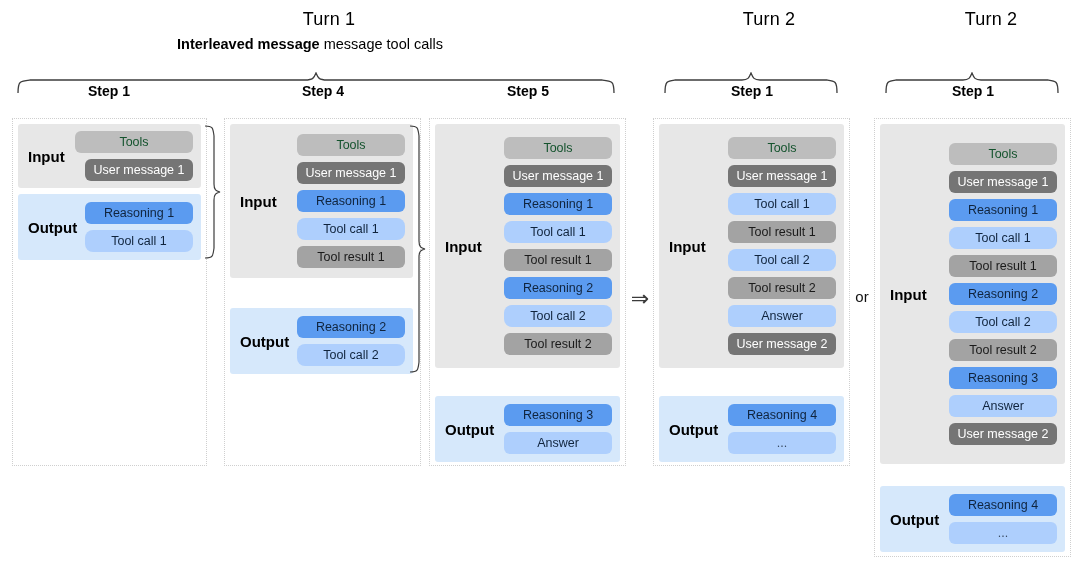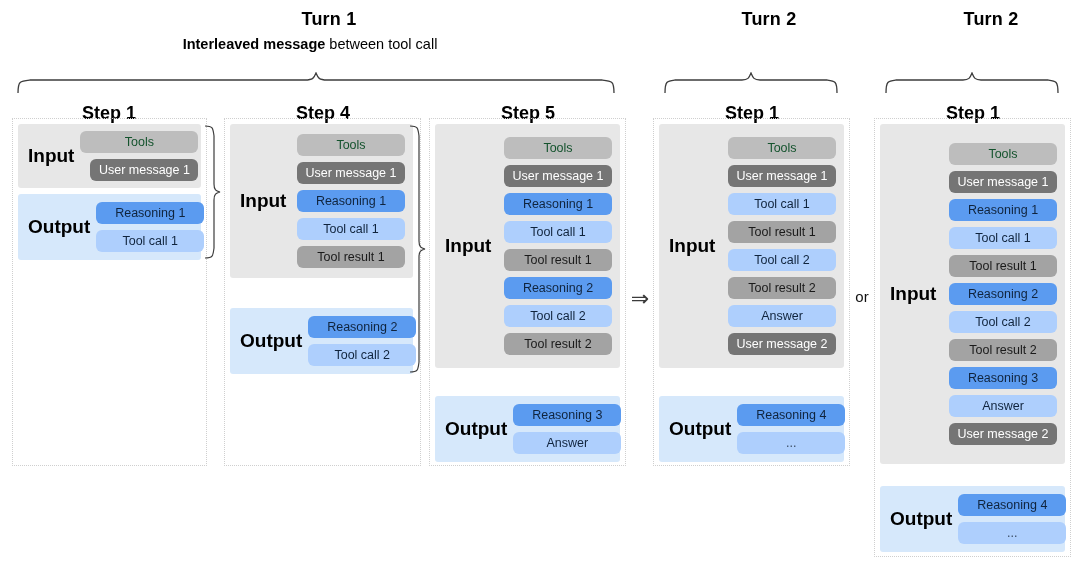--- a/index.html
+++ b/index.html
@@ -9,65 +9,65 @@
     font-family:"Liberation Sans","DejaVu Sans",sans-serif;
     color:#000;
     overflow:hidden;
     position:relative;
   }
 
   
   .header-row{position:absolute;left:0;top:0;width:1080px;height:100px;}
   .hgroup{position:absolute;top:8px;text-align:center;}
   .hgroup .turn{
-    font-size:18px;font-weight:bold;letter-spacing:.2px;line-height:22px;margin-left:38px;
+    font-size:18px;font-weight:normal;letter-spacing:.2px;line-height:22px;margin-left:38px;
   }
   .hgroup .sub{
     font-size:14.5px;line-height:20px;margin-top:4px;white-space:nowrap;
   }
   .hgroup .sub b{font-weight:bold;}
   .brace-top{position:absolute;height:22px;}
   .brace-top svg{display:block;}
 
   
   .step-label{
-    position:absolute;text-align:center;font-size:18px;font-weight:bold;
-    top:104px;line-height:18px;
+    position:absolute;text-align:center;font-size:14px;font-weight:bold;
+    top:82px;line-height:18px;
   }
 
   
   .col-region{
     position:absolute;border:1px dotted #cfcfcf;box-sizing:border-box;
     background:transparent;
   }
 
   
   .io-block{
     position:absolute;box-sizing:border-box;border-radius:3px;
     display:flex;align-items:center;
   }
   .io-block.input{background:#e7e7e7;}
   .io-block.output{background:#d6e8fb;}
   .io-label{
-    font-size:19px;font-weight:bold;flex:0 0 auto;text-align:left;
+    font-size:15px;font-weight:bold;flex:0 0 auto;text-align:left;
     padding-left:10px;padding-right:6px;color:#000;white-space:nowrap;
   }
   .pill-stack{
     flex:1 1 auto;display:flex;flex-direction:column;gap:6px;
     padding:8px 8px 8px 0;align-items:flex-end;
   }
   .pill{
     box-sizing:border-box;height:22px;line-height:22px;border-radius:6px;
     font-size:12.5px;text-align:center;white-space:nowrap;
     overflow:hidden;text-overflow:ellipsis;
   }
   .pill.tools      {background:#bdbdbd;color:#14532d;}
   .pill.user       {background:#757575;color:#ffffff;}
   .pill.reasoning  {background:#5b9bf0;color:#10243d;}
-  .pill.toolcall   {background:#aecffd;color:#10243d;}
+  .pill.toolcall   {background:#aecffd;color:#10243d;border-radius:8px;}
   .pill.toolresult {background:#a3a3a3;color:#1a1a1a;}
   .pill.answer     {background:#aecffd;color:#10243d;}
   .pill.ellipsis   {background:#aecffd;color:#3a4c63;}
 
   
   .brace-side{position:absolute;}
   .brace-side svg{display:block;}
 
   
   .connector{
@@ -76,21 +76,21 @@
   }
   .connector.or{font-size:15px;color:#111;}
 </style>
 </head>
 <body>
 
 <div class="header-row">
 
   <div class="hgroup" id="hdr-0" style="left:0px;width:620px;">
     <div class="turn">Turn 1</div>
-    <div class="sub"><span></span><b>Interleaved message</b><span> between tool call</span></div>
+    <div class="sub"><span></span><b>Interleaved message</b><span> message tool calls</span></div>
   </div>
 
   <div class="hgroup" id="hdr-1" style="left:645px;width:210px;">
     <div class="turn">Turn 2</div>
   </div>
 
   <div class="hgroup" id="hdr-2" style="left:866px;width:212px;">
     <div class="turn">Turn 2</div>
   </div>
 

